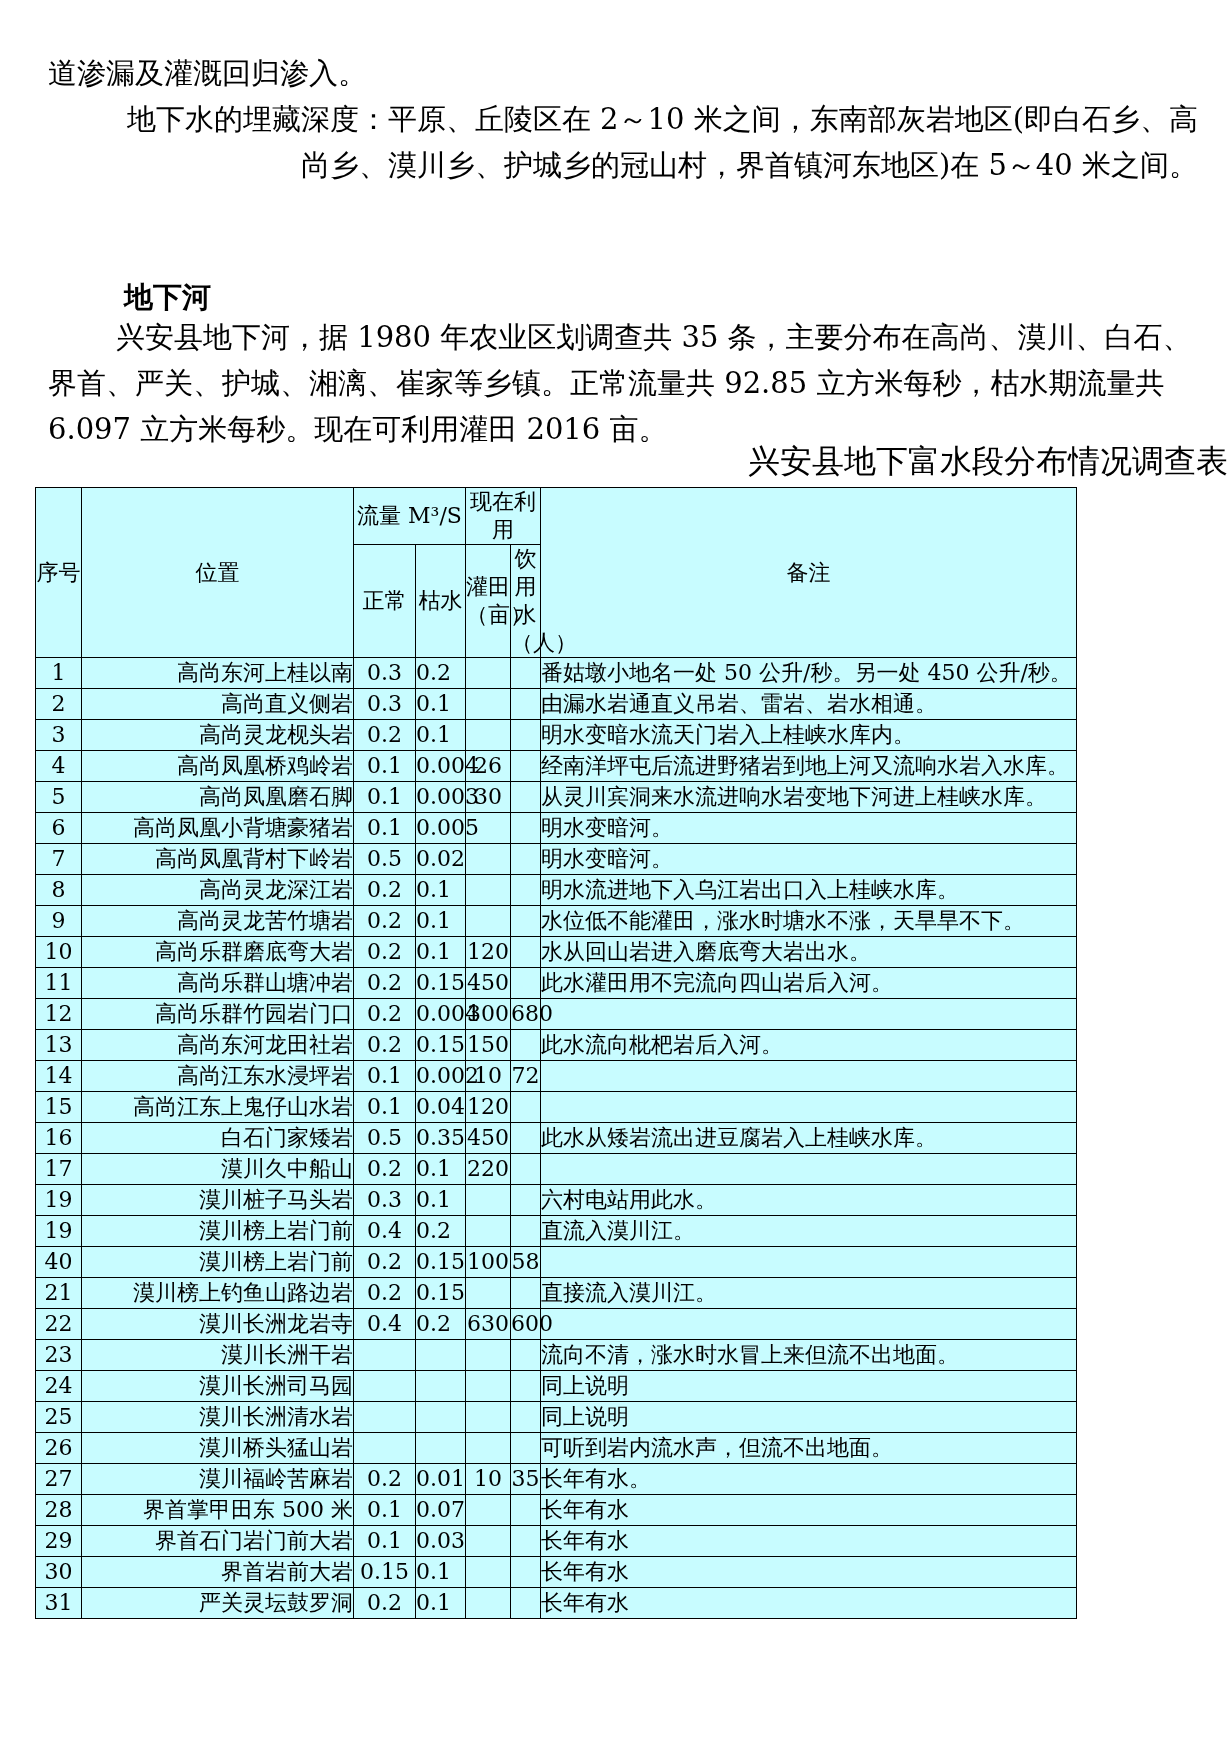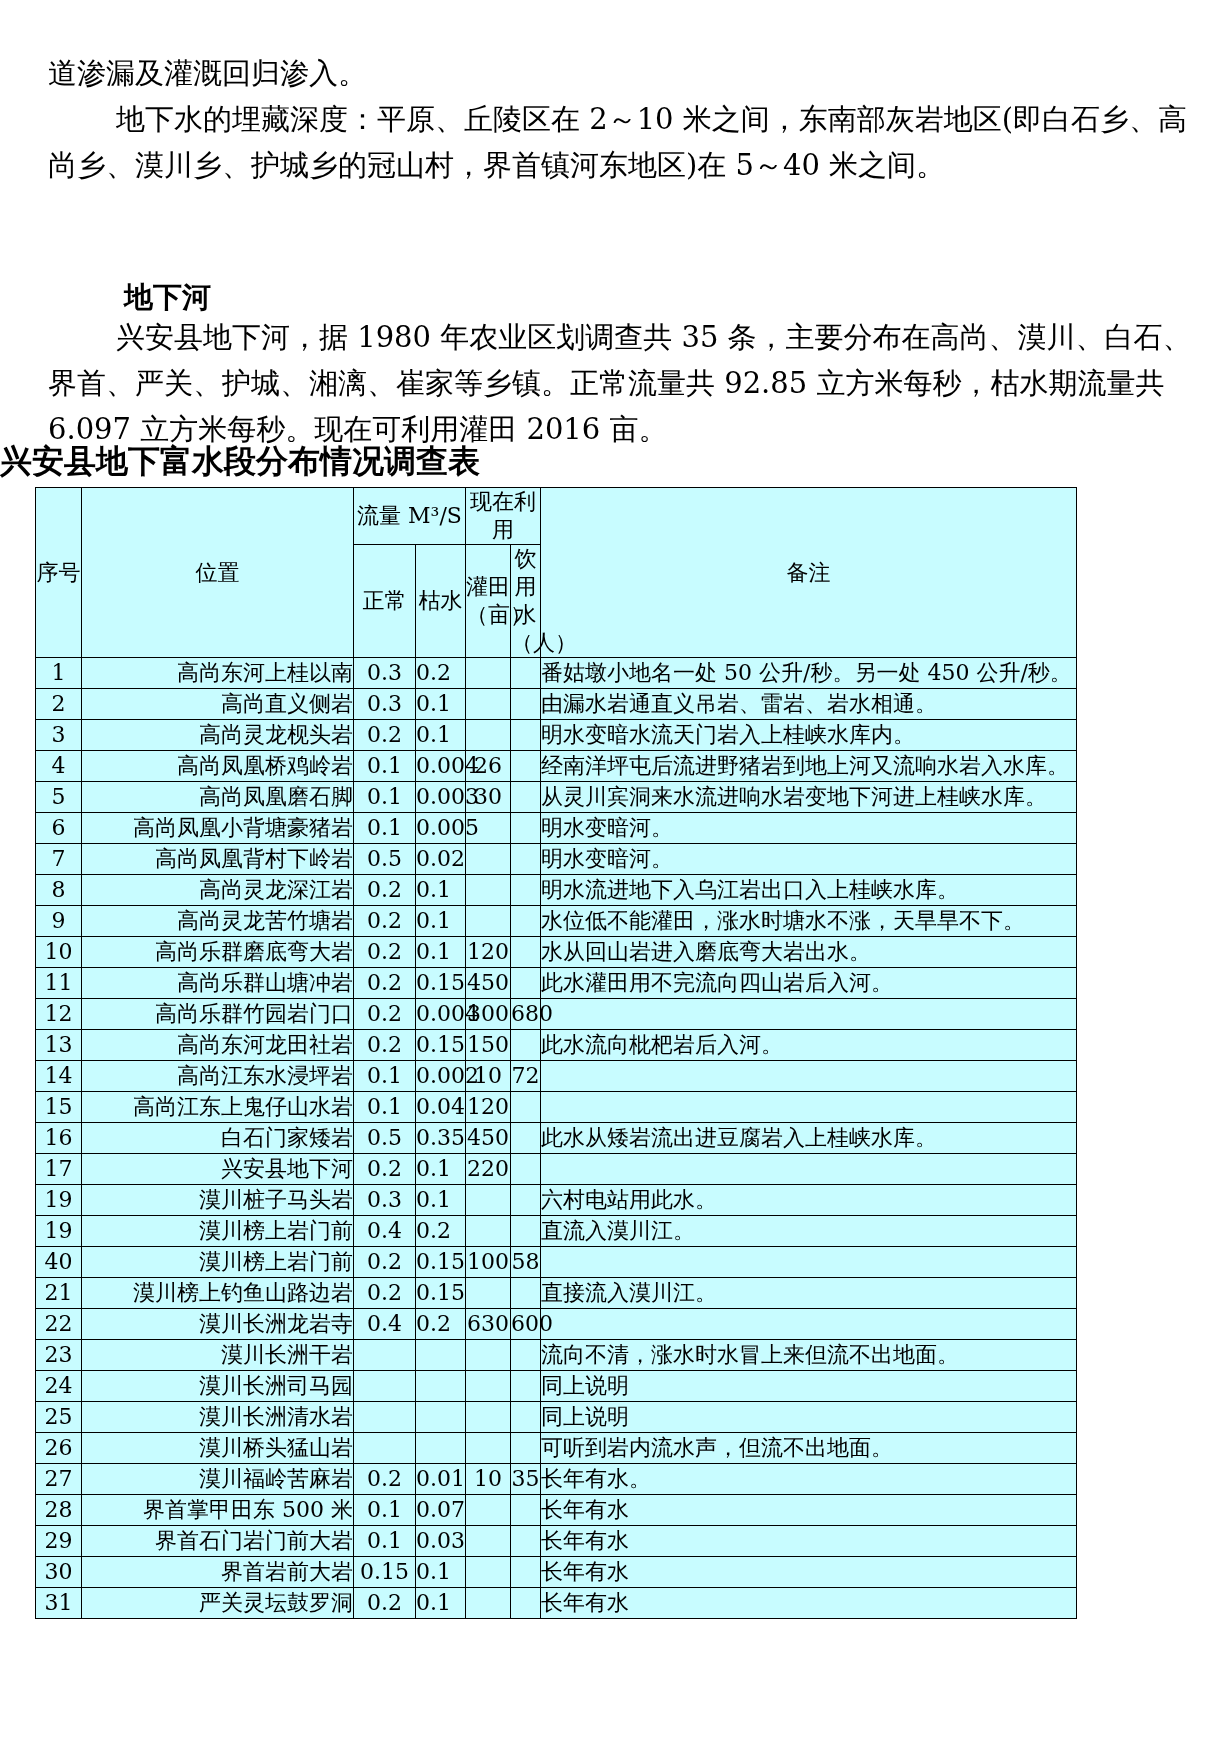--- a/index.html
+++ b/index.html
@@ -1,23 +1,23 @@
 <!DOCTYPE html>
 <html><head>
 <meta charset="utf-8">
 <style>
   html, body { margin: 0; padding: 0; background: #ffffff; }
   body { width: 1228px; height: 1738px; position: relative; overflow: hidden;
          font-family: "DejaVu Serif", "Liberation Serif", serif; color: #000; }
   .para { position: absolute; left: 40px; width: 1150px; font-size: 29px; line-height: 46px; margin: 8px; }
   .p1 { top: 42px; }
-  .p2 { top: 88px; text-indent: 68px; }
+  .p2 { top: 88px; text-indent: 68px; text-align: right; }
   .subhead { position: absolute; left: 108px; top: 262px; font-size: 29px; font-weight: bold; margin: 16px; }
   .p3 { top: 306px; text-indent: 68px; }
-  .table-title { position: absolute; left: 0; width: 1228px; top: 440px; text-align: left; font-size: 32px; font-weight: bold; margin: 0; }
+  .table-title { position: absolute; left: 0; width: 1228px; top: 440px; text-align: right; font-size: 32px; font-weight: normal; margin: 0; }
   table.survey { position: absolute; left: 35px; top: 487px; border-collapse: collapse; background: #c8fcff; table-layout: fixed; width: 1041px; }
   table.survey td, table.survey th { border: 1.5px solid #000; padding: 0; font-weight: normal; font-size: 22px; line-height: 28px; }
   table.survey th { text-align: center; vertical-align: middle; }
   .sm { font-size: 20px; line-height: 26px; }
   tr.row td { height: 30px; }
   td.idx { text-align: center; }
   td.loc { text-align: right; padding-left: 4px; }
   td.num { text-align: center; }
   td.num-l { text-align: left; padding-left: 2px; }
   td.note { text-align: left; padding-left: 3px; white-space: nowrap; }
@@ -196,21 +196,21 @@
         <td class="idx">16</td>
         <td class="loc">白石门家矮岩</td>
         <td class="num">0.5</td>
         <td class="num-l">0.35</td>
         <td class="num">450</td>
         <td class="num"></td>
         <td class="note">此水从矮岩流出进豆腐岩入上桂峡水库。</td>
       </tr>
       <tr class="row">
         <td class="idx">17</td>
-        <td class="loc">兴安县地下河</td>
+        <td class="loc">漠川久中船山</td>
         <td class="num">0.2</td>
         <td class="num-l">0.1</td>
         <td class="num">220</td>
         <td class="num"></td>
         <td class="note"></td>
       </tr>
       <tr class="row">
         <td class="idx">19</td>
         <td class="loc">漠川桩子马头岩</td>
         <td class="num">0.3</td>

